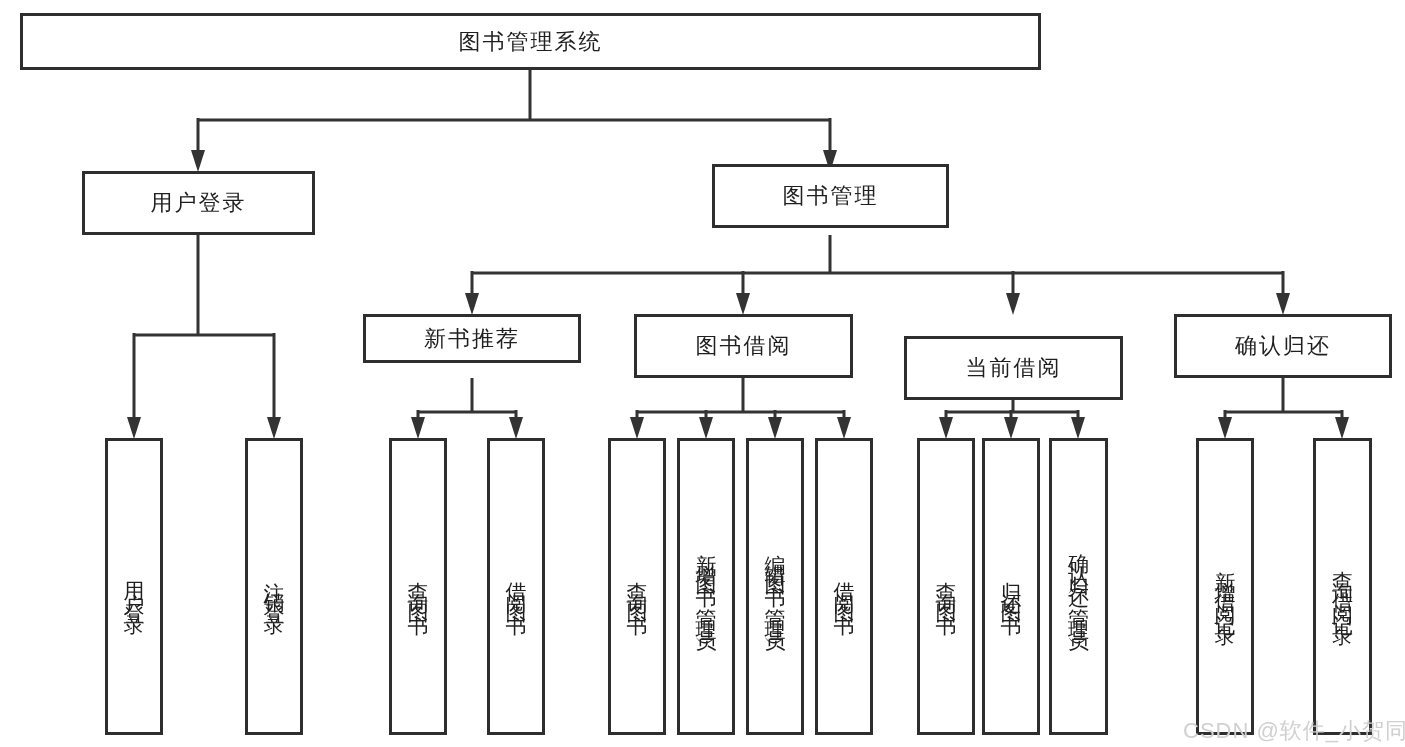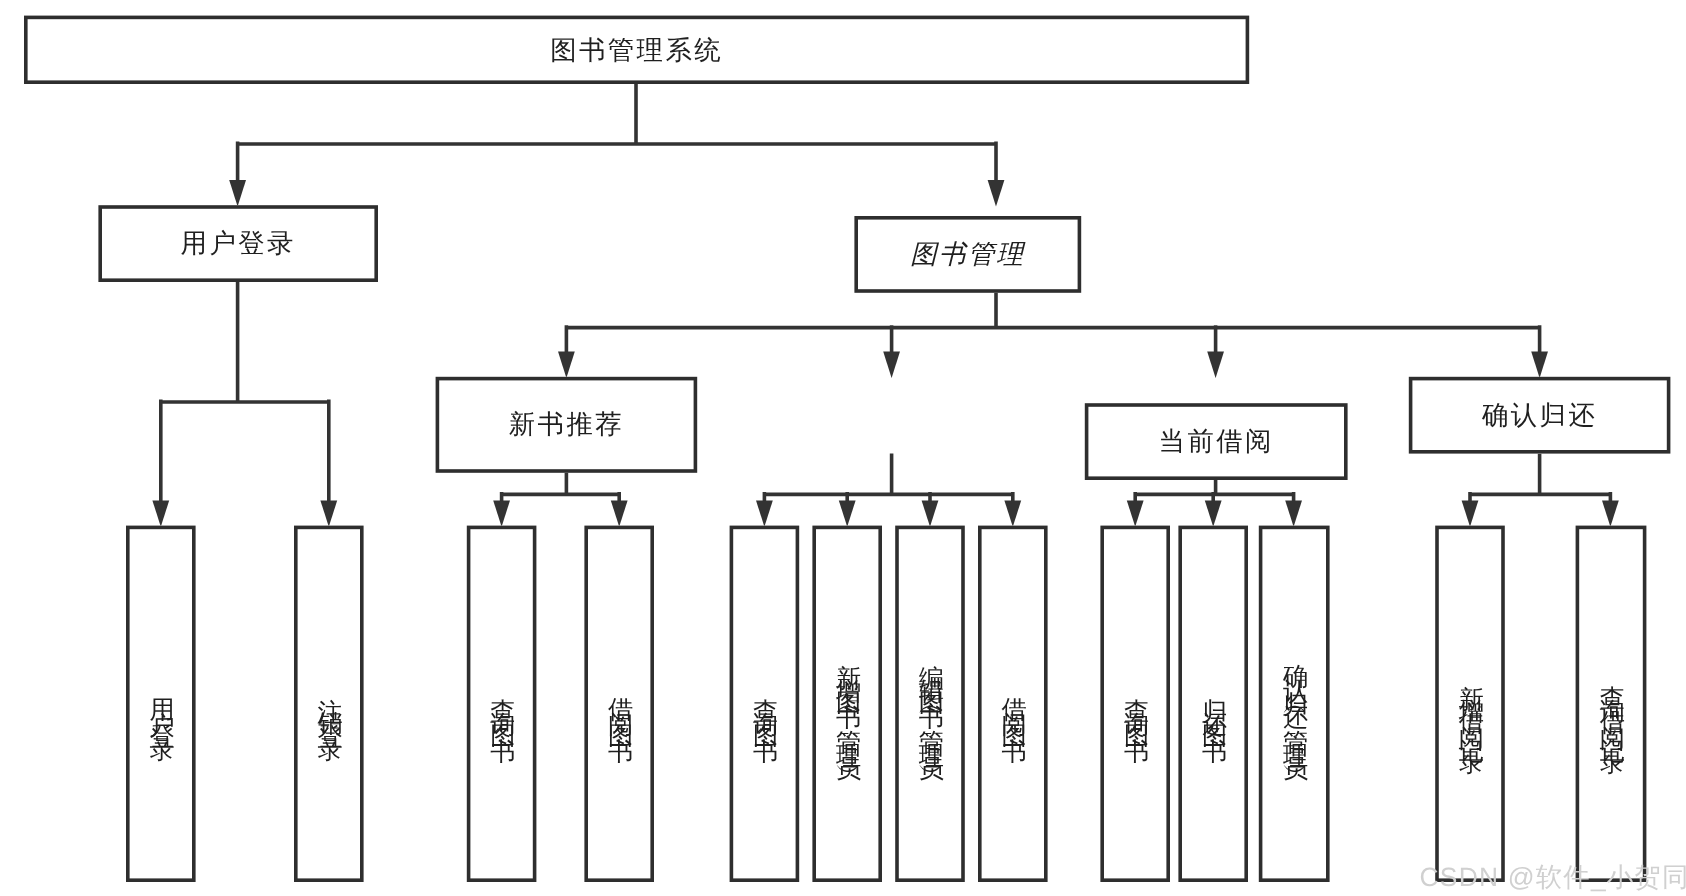--- a/index.html
+++ b/index.html
@@ -103,26 +103,29 @@
     </g>
   </svg>
 
   <div class="node" style="left:20px; top:13px; width:1021px; height:57px;">
     <span>图书管理系统</span>
   </div>
 
   <div class="node" style="left:82px; top:171px; width:233px; height:64px;">
     <span>用户登录</span>
   </div>
-  <div class="node" style="left:712px; top:180px; width:189px; height:64px;font-style:italic;">
+  <div class="node" style="left:712px; top:164px; width:237px; height:64px;">
     <span>图书管理</span>
   </div>
 
-  <div class="node" style="left:363px; top:314px; width:218px; height:80px;">
+  <div class="node" style="left:363px; top:314px; width:218px; height:49px;">
     <span>新书推荐</span>
+  </div>
+  <div class="node" style="left:634px; top:314px; width:219px; height:64px;">
+    <span>图书借阅</span>
   </div>
   <div class="node" style="left:904px; top:314px; width:219px; height:64px;margin-top:22px;">
     <span>当前借阅</span>
   </div>
   <div class="node" style="left:1174px; top:314px; width:218px; height:64px;">
     <span>确认归还</span>
   </div>
 
   <div class="node leaf" style="left:105px; width:58px;">
     <span class="vtext">用户登录</span>

